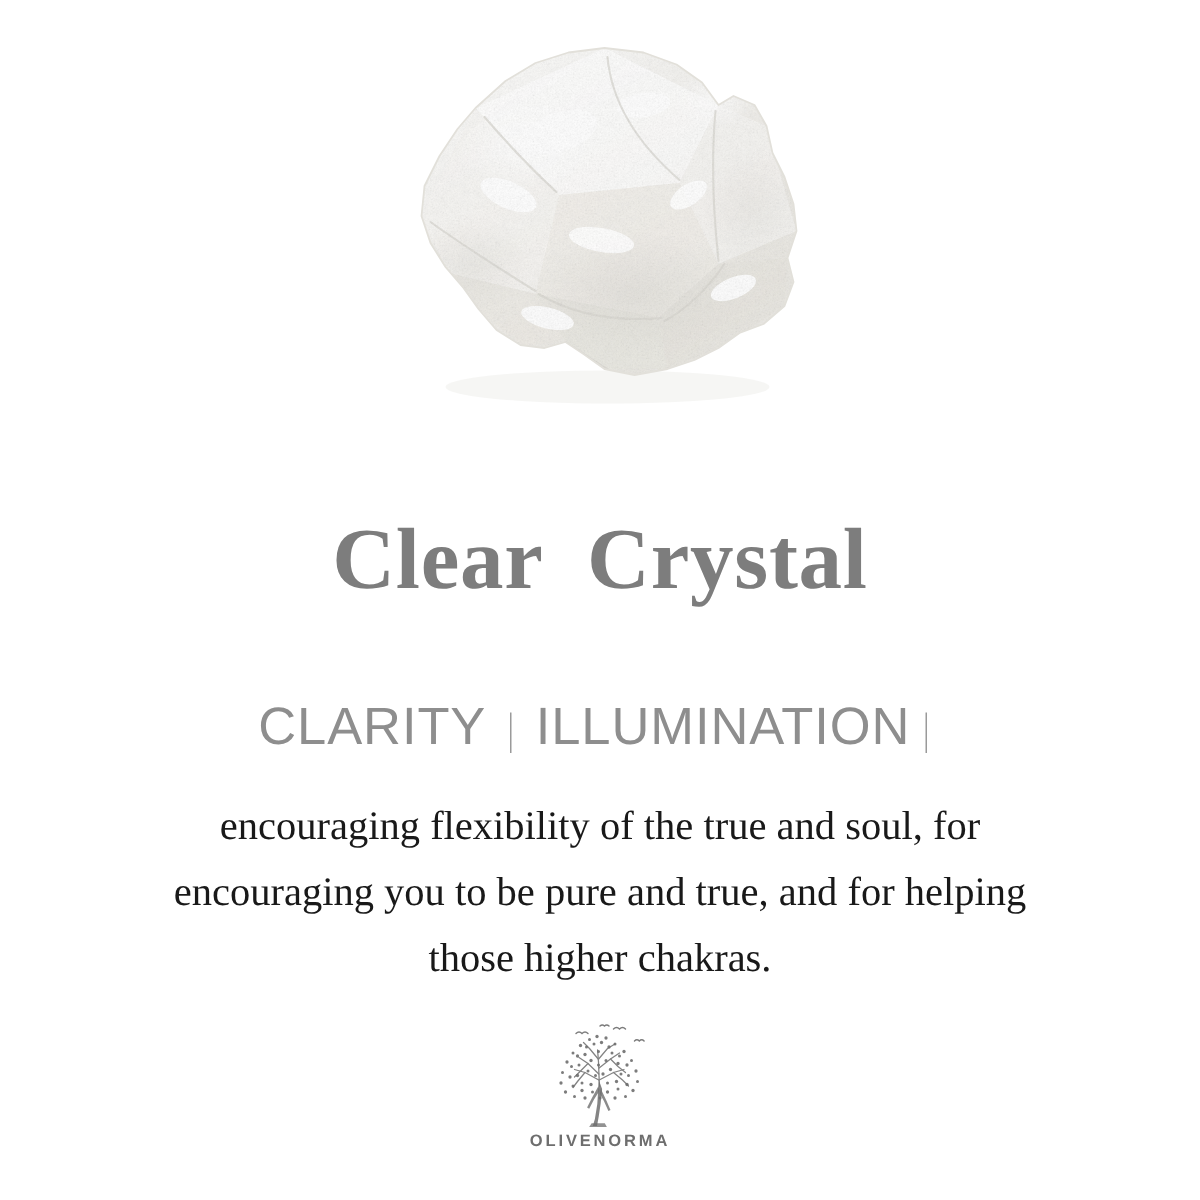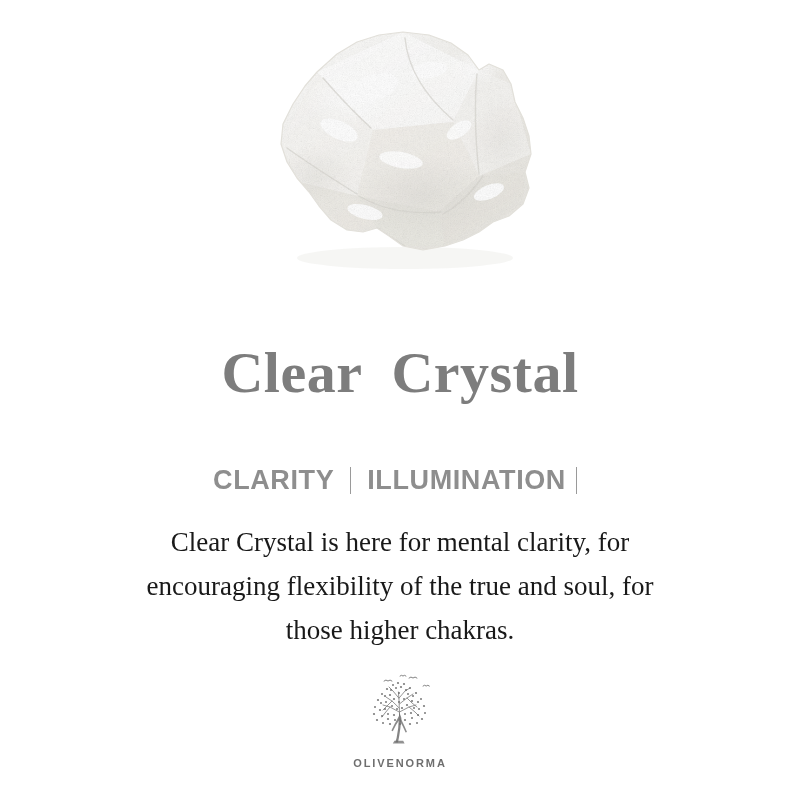--- a/index.html
+++ b/index.html
@@ -62,22 +62,22 @@
     white-space: pre;
   }
 
   
   #subtitle {
     margin-top: 26px;
     display: flex;
     align-items: flex-end;
     justify-content: center;
     font-family: "Liberation Sans", "DejaVu Sans", sans-serif;
-    font-weight: 700;
-    font-size: 27px;
+    font-weight: 400;
+    font-size: 35px;
     color: #8e8e8e;
     letter-spacing: 0.6px;
     line-height: 1;
   }
   .kw { white-space: nowrap; }
   .sep {
     display: inline-block;
     width: 1px;
     height: 27px;
     background: #9a9a9a;
@@ -100,21 +100,21 @@
 
   
   #logo {
     margin-top: 22px;
     display: flex;
     flex-direction: column;
     align-items: center;
   }
   #logo-mark { display: block; width: 92px; height: 72px; }
   #logo-word {
-    margin-top: 12px;
+    margin-top: 2px;
     font-family: "Liberation Sans", "DejaVu Sans", sans-serif;
     font-size: 11px;
     font-weight: 600;
     letter-spacing: 1.9px;
     color: #6e6e6e;
     line-height: 1;
   }
 </style>
 </head>
 <body>
@@ -226,22 +226,22 @@
   <h1 id="title">Clear  Crystal</h1>
 
   <div id="subtitle">
     <span class="kw">CLARITY</span>
     <span class="sep wide"></span>
     <span class="kw">ILLUMINATION</span>
     <span class="sep tight"></span>
   </div>
 
   <div id="body-copy">
-    <span class="line">Clear Crystal is here for mental clarity, for</span>
     <span class="line">encouraging flexibility of the true and soul, for</span>
+    <span class="line">encouraging you to be pure and true, and for helping</span>
     <span class="line">those higher chakras.</span>
   </div>
 
   <div id="logo">
     <svg id="logo-mark" viewBox="0 0 92 72" xmlns="http://www.w3.org/2000/svg">
       <g fill="#6e6e6e">
 
         <path d="M45.2,38 L44.2,54 L42.6,64 L41.2,68.6 L44,68.6 L45.2,62 L46.4,54 L47.4,44 Z" opacity="0.85"></path>
         <path d="M46.6,44 L50.4,52 L53,58 L51.6,58.6 L48.6,52 L45.8,47 Z" opacity="0.8"></path>
         <path d="M45,42 L40.6,50 L37.4,56.4 L38.8,57.2 L42,51 L45.6,45.4 Z" opacity="0.8"></path>

